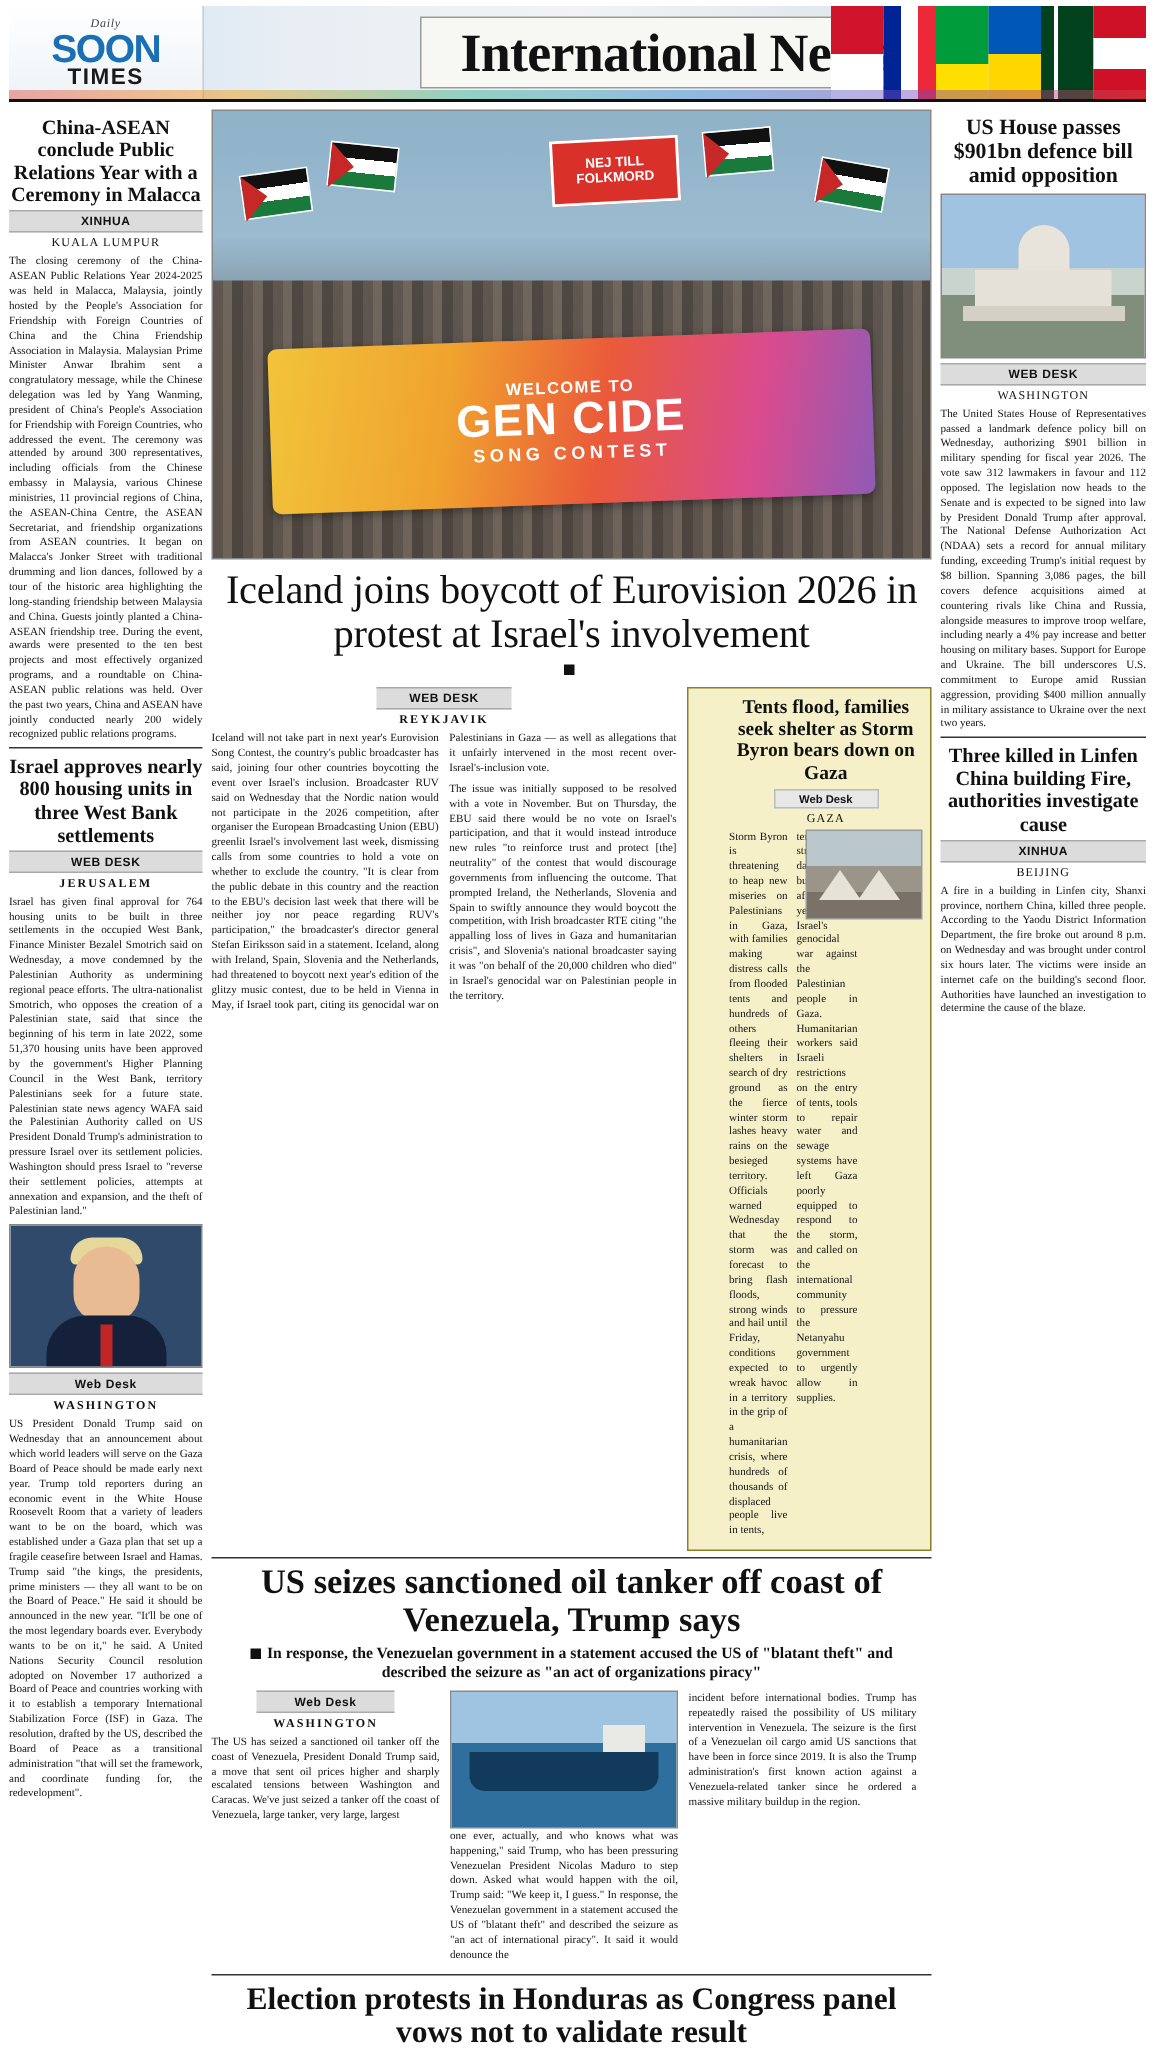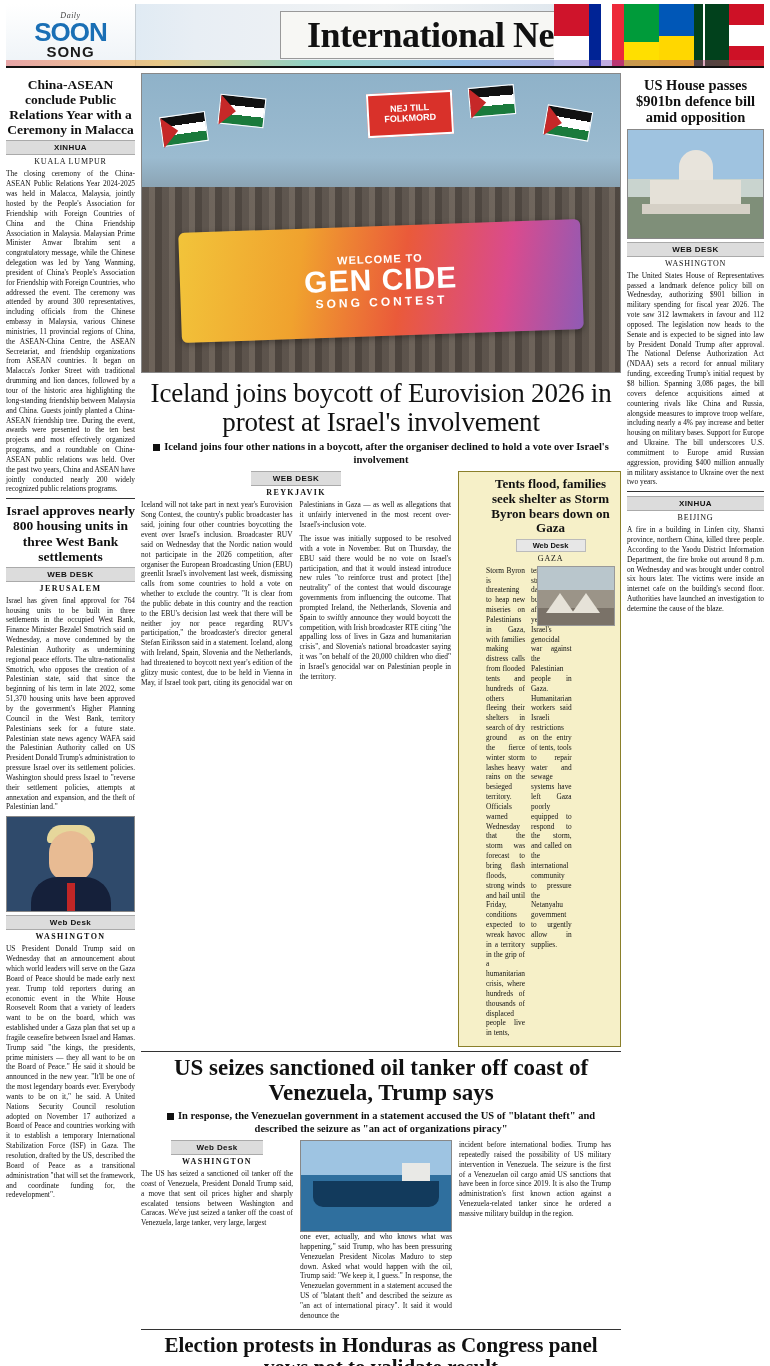--- a/index.html
+++ b/index.html
@@ -152,21 +152,21 @@
 </style>
 </head>
 <body>
 
 <div class="page">
 
   <div class="masthead">
     <div class="mast-left">
       <div class="mast-daily">Daily</div>
       <div class="soon">SOON</div>
-      <div class="times">SONG</div>
+      <div class="times">TIMES</div>
     </div>
     <div class="mast-center">
       <div class="mast-title">International News</div>
     </div>
     <div class="flags">
       <div class="flag" style="background:linear-gradient(180deg,#cf142b 50%,#fff 50%)"></div>
       <div class="flag" style="background:linear-gradient(90deg,#002395 33%,#fff 33% 66%,#ed2939 66%)"></div>
       <div class="flag" style="background:linear-gradient(180deg,#009b3a 60%,#ffdf00 60%)"></div>
       <div class="flag" style="background:linear-gradient(180deg,#0057b7 50%,#ffd700 50%)"></div>
       <div class="flag" style="background:linear-gradient(90deg,#01411c 25%,#fff 25% 32%,#01411c 32%)"></div>
@@ -220,21 +220,21 @@
         <div class="crowd"></div>
         <div class="banner">
           <div class="b1">WELCOME TO</div>
           <div class="b2">GEN  CIDE</div>
           <div class="b3">SONG CONTEST</div>
         </div>
       </div>
 
       <h1 class="lead">Iceland joins boycott of Eurovision 2026 in protest at Israel's involvement</h1>
       <div class="deck">
-        <span class="bullet"></span><span>Iceland joins four other nations in a boycott, after the organiser declined to hold a vote over Israel's involvement</span>
+        <span class="bullet"></span>
       </div>
 
       <div style="display:flex; gap:7px;">
         <div style="width:310px;">
           <div class="byline" style="width:90px; margin:0 auto;">WEB DESK</div>
           <div class="dateline">REYKJAVIK</div>
           <div class="cols2">
             <p class="body">Iceland will not take part in next year's Eurovision Song Contest, the country's public broadcaster has said, joining four other countries boycotting the event over Israel's inclusion. Broadcaster RUV said on Wednesday that the Nordic nation would not participate in the 2026 competition, after organiser the European Broadcasting Union (EBU) greenlit Israel's involvement last week, dismissing calls from some countries to hold a vote on whether to exclude the country. "It is clear from the public debate in this country and the reaction to the EBU's decision last week that there will be neither joy nor peace regarding RUV's participation," the broadcaster's director general Stefan Eiriksson said in a statement. Iceland, along with Ireland, Spain, Slovenia and the Netherlands, had threatened to boycott next year's edition of the glitzy music contest, due to be held in Vienna in May, if Israel took part, citing its genocidal war on Palestinians in Gaza — as well as allegations that it unfairly intervened in the most recent over-Israel's-inclusion vote.</p>
             <p class="body">The issue was initially supposed to be resolved with a vote in November. But on Thursday, the EBU said there would be no vote on Israel's participation, and that it would instead introduce new rules "to reinforce trust and protect [the] neutrality" of the contest that would discourage governments from influencing the outcome. That prompted Ireland, the Netherlands, Slovenia and Spain to swiftly announce they would boycott the competition, with Irish broadcaster RTE citing "the appalling loss of lives in Gaza and humanitarian crisis", and Slovenia's national broadcaster saying it was "on behalf of the 20,000 children who died" in Israel's genocidal war on Palestinian people in the territory.</p>
           </div>
@@ -299,20 +299,21 @@
           <div class="steps"></div>
         </div>
         <div class="byline">WEB DESK</div>
         <div class="dateline small">Washington</div>
         <p class="body">The United States House of Representatives passed a landmark defence policy bill on Wednesday, authorizing $901 billion in military spending for fiscal year 2026. The vote saw 312 lawmakers in favour and 112 opposed. The legislation now heads to the Senate and is expected to be signed into law by President Donald Trump after approval. The National Defense Authorization Act (NDAA) sets a record for annual military funding, exceeding Trump's initial request by $8 billion. Spanning 3,086 pages, the bill covers defence acquisitions aimed at countering rivals like China and Russia, alongside measures to improve troop welfare, including nearly a 4% pay increase and better housing on military bases. Support for Europe and Ukraine. The bill underscores U.S. commitment to Europe amid Russian aggression, providing $400 million annually in military assistance to Ukraine over the next two years.</p>
       </div>
 
       <hr class="hr-thin">
 
       <div>
+        <h3 class="colhead">Three killed in Linfen China building Fire, authorities investigate cause</h3>
         <div class="byline">XINHUA</div>
         <div class="dateline small">Beijing</div>
         <p class="body">A fire in a building in Linfen city, Shanxi province, northern China, killed three people. According to the Yaodu District Information Department, the fire broke out around 8 p.m. on Wednesday and was brought under control six hours later. The victims were inside an internet cafe on the building's second floor. Authorities have launched an investigation to determine the cause of the blaze.</p>
       </div>
     </div>
   </div>
 
 </div>
 
 </body></html>

